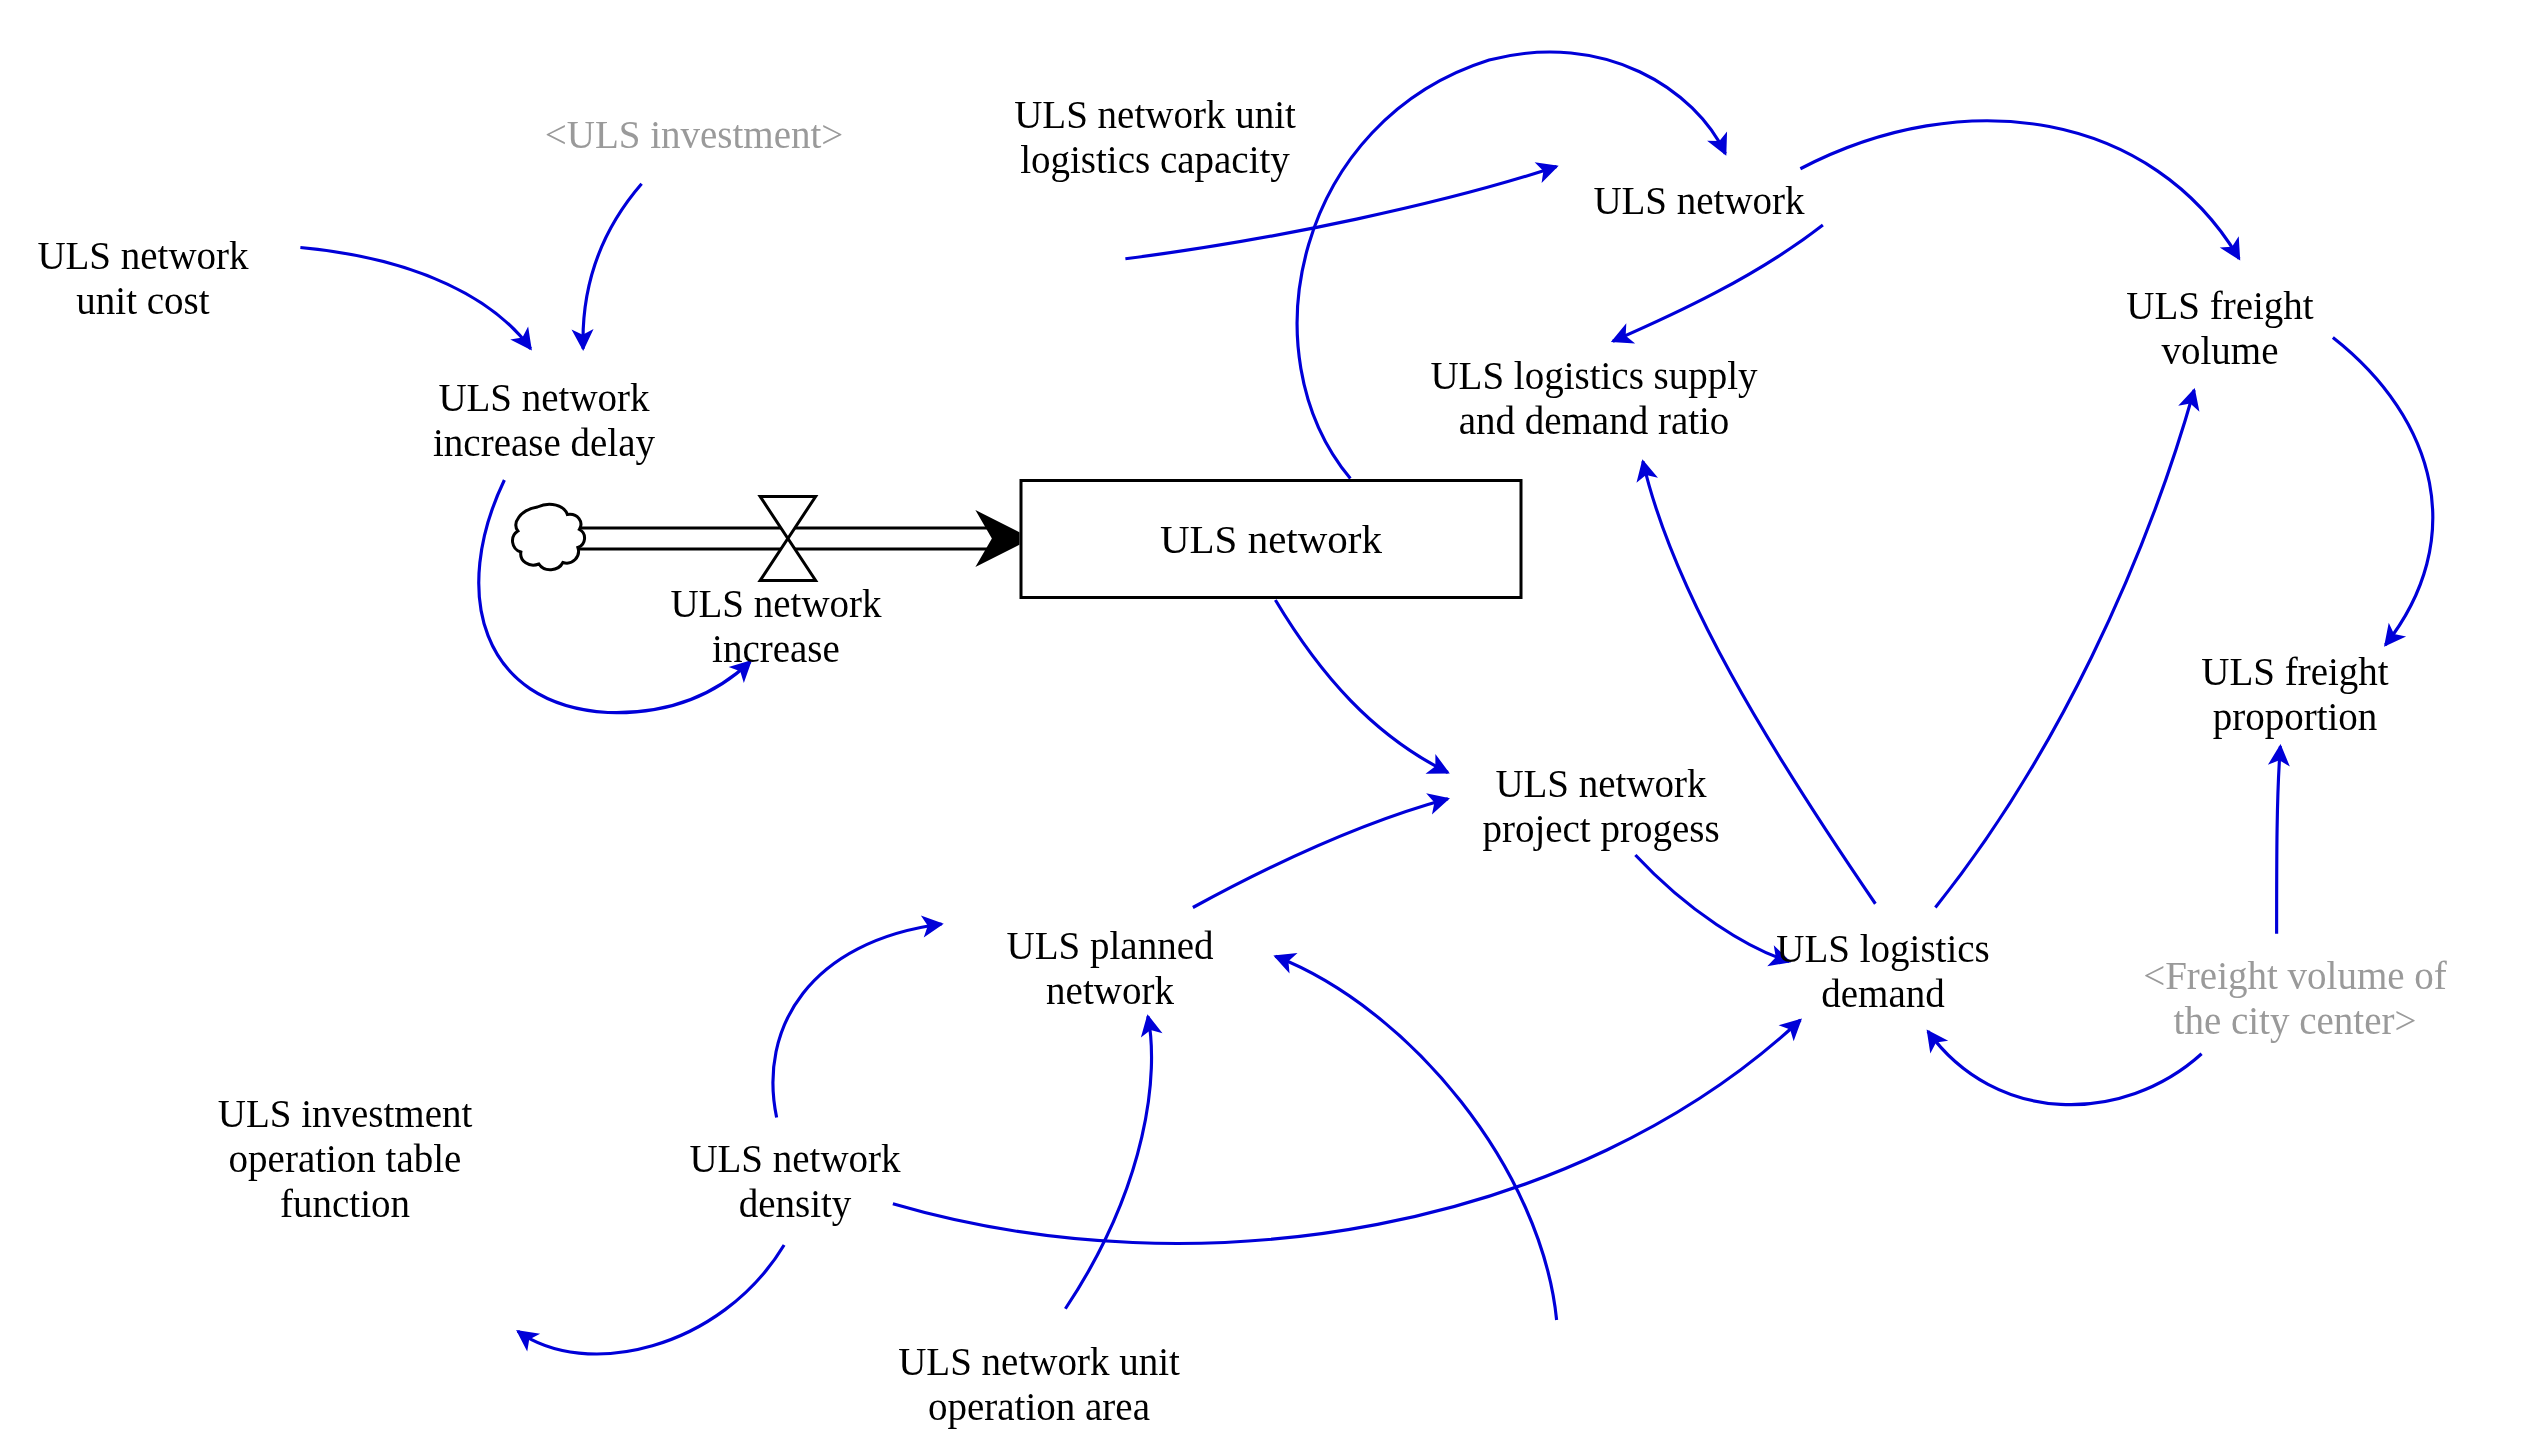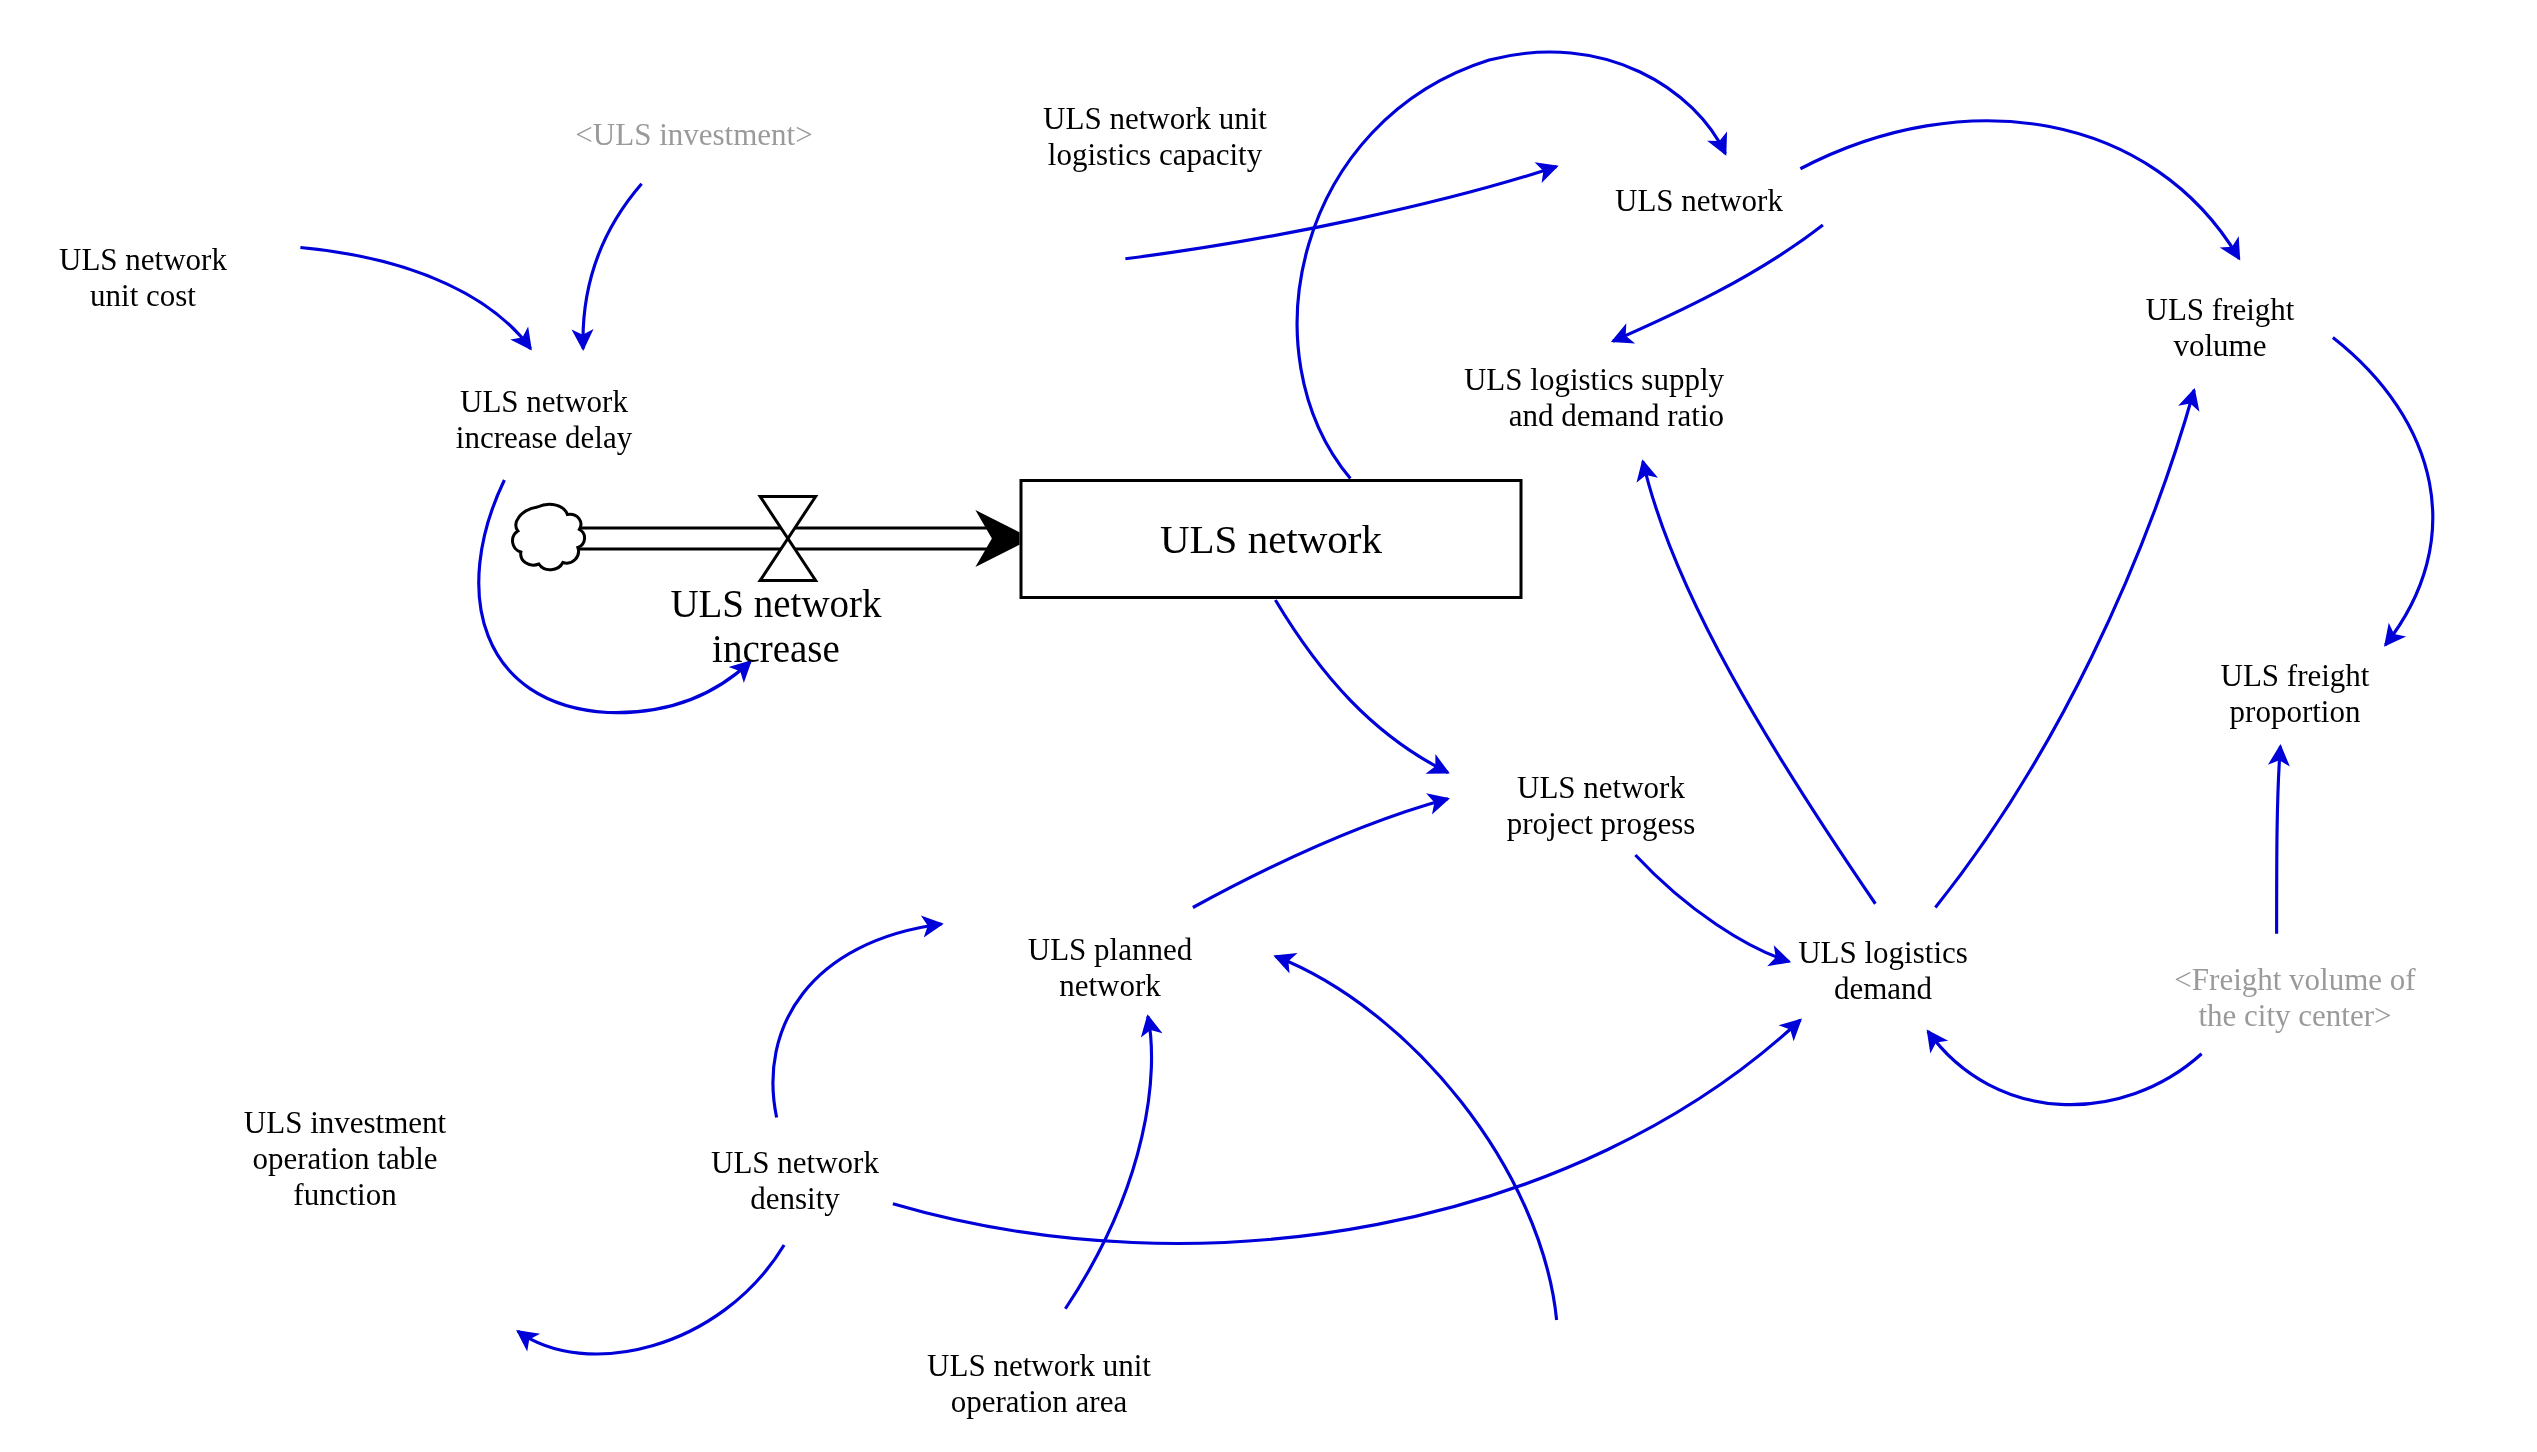--- a/index.html
+++ b/index.html
@@ -20,21 +20,21 @@
     position: absolute;
     left: 0; top: 0;
     width: 2538px;
     height: 1452px;
     pointer-events: none;
   }
   .node {
     position: absolute;
     text-align: center;
     color: #000000;
-    font-size: 31px;
+    font-size: 39px;
     line-height: 1.16;
     white-space: pre;
     transform: translate(-50%, -50%);
     font-family: "Liberation Serif", "DejaVu Serif", serif;
   }
   .node.shadow {
     color: #9a9a9a;
   }
   .stock {
     position: absolute;
@@ -151,21 +151,21 @@
 logistics capacity</div>
 
   <div class="node" style="left:544px; top:420px;">ULS network
 increase delay</div>
 
   <div class="node" style="left:1699px; top:201px;">ULS network</div>
 
   <div class="node" style="left:2220px; top:328px;">ULS freight
 volume</div>
 
-  <div class="node" style="left:1594px; top:398px;text-align:right;">ULS logistics supply
+  <div class="node" style="left:1594px; top:398px;">ULS logistics supply
 and demand ratio</div>
 
   <div class="node" style="left:2295px; top:694px;">ULS freight
 proportion</div>
 
   <div class="node" style="left:1601px; top:806px;">ULS network
 project progess</div>
 
   <div class="node" style="left:1883px; top:971px;">ULS logistics
 demand</div>

